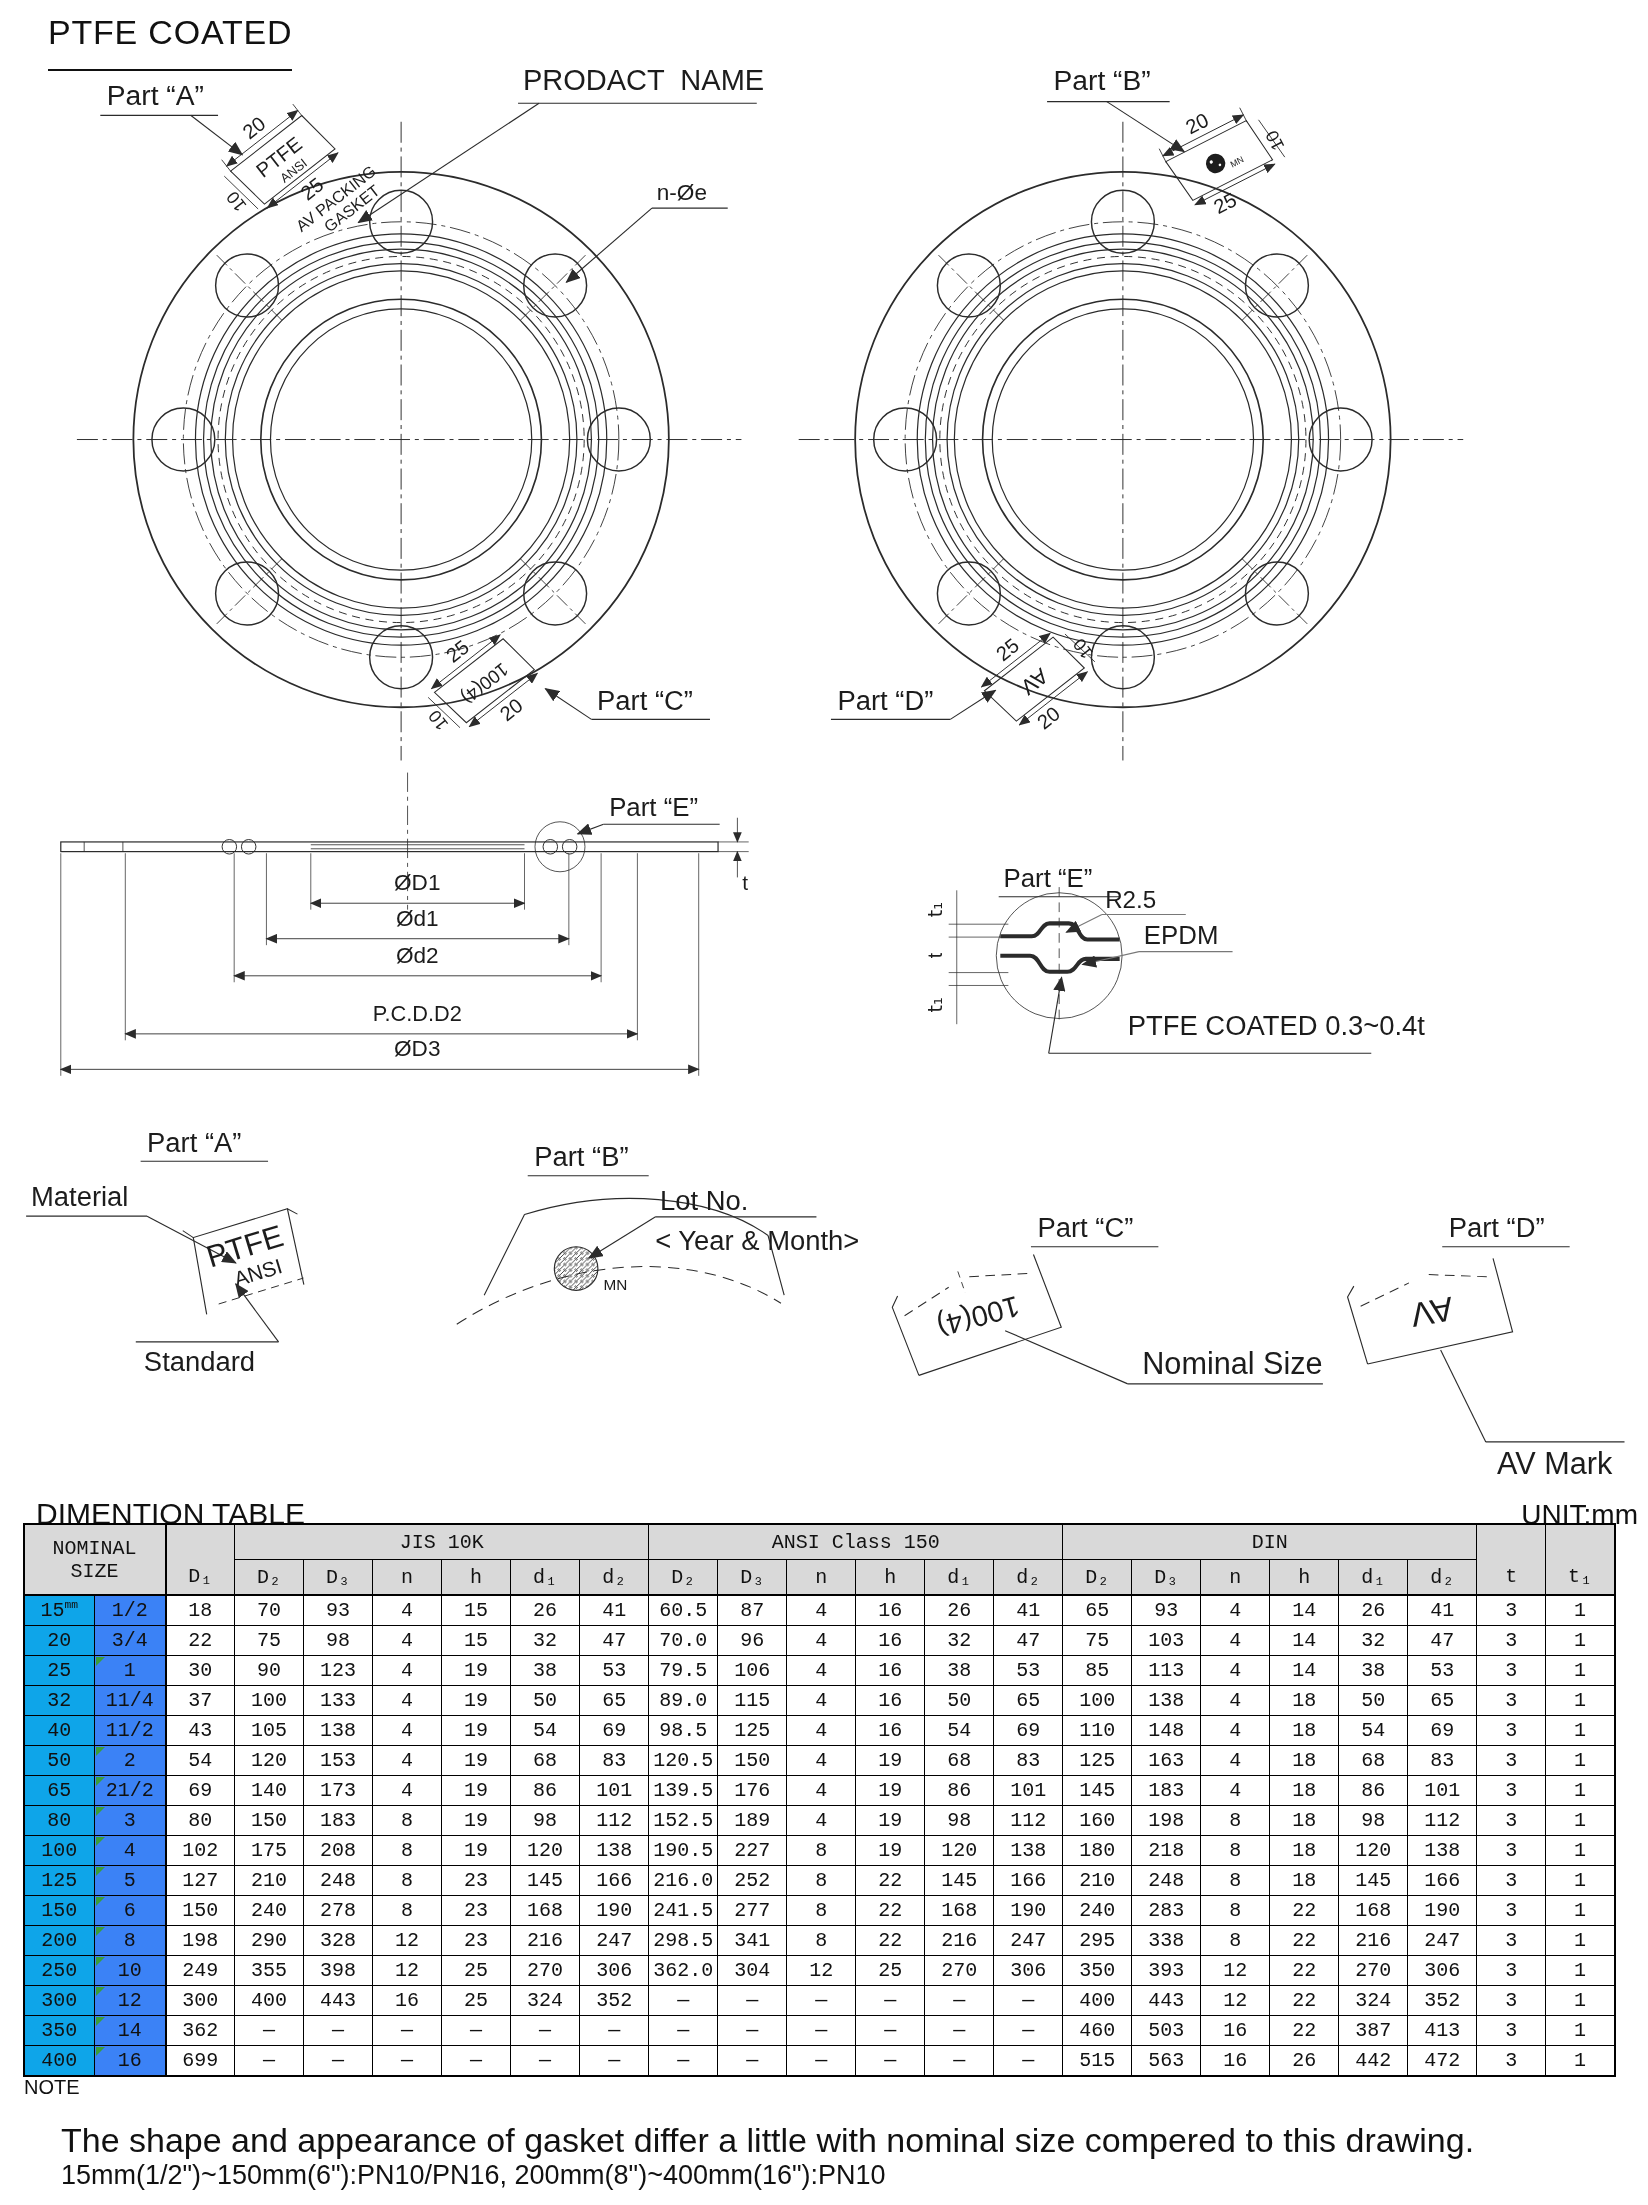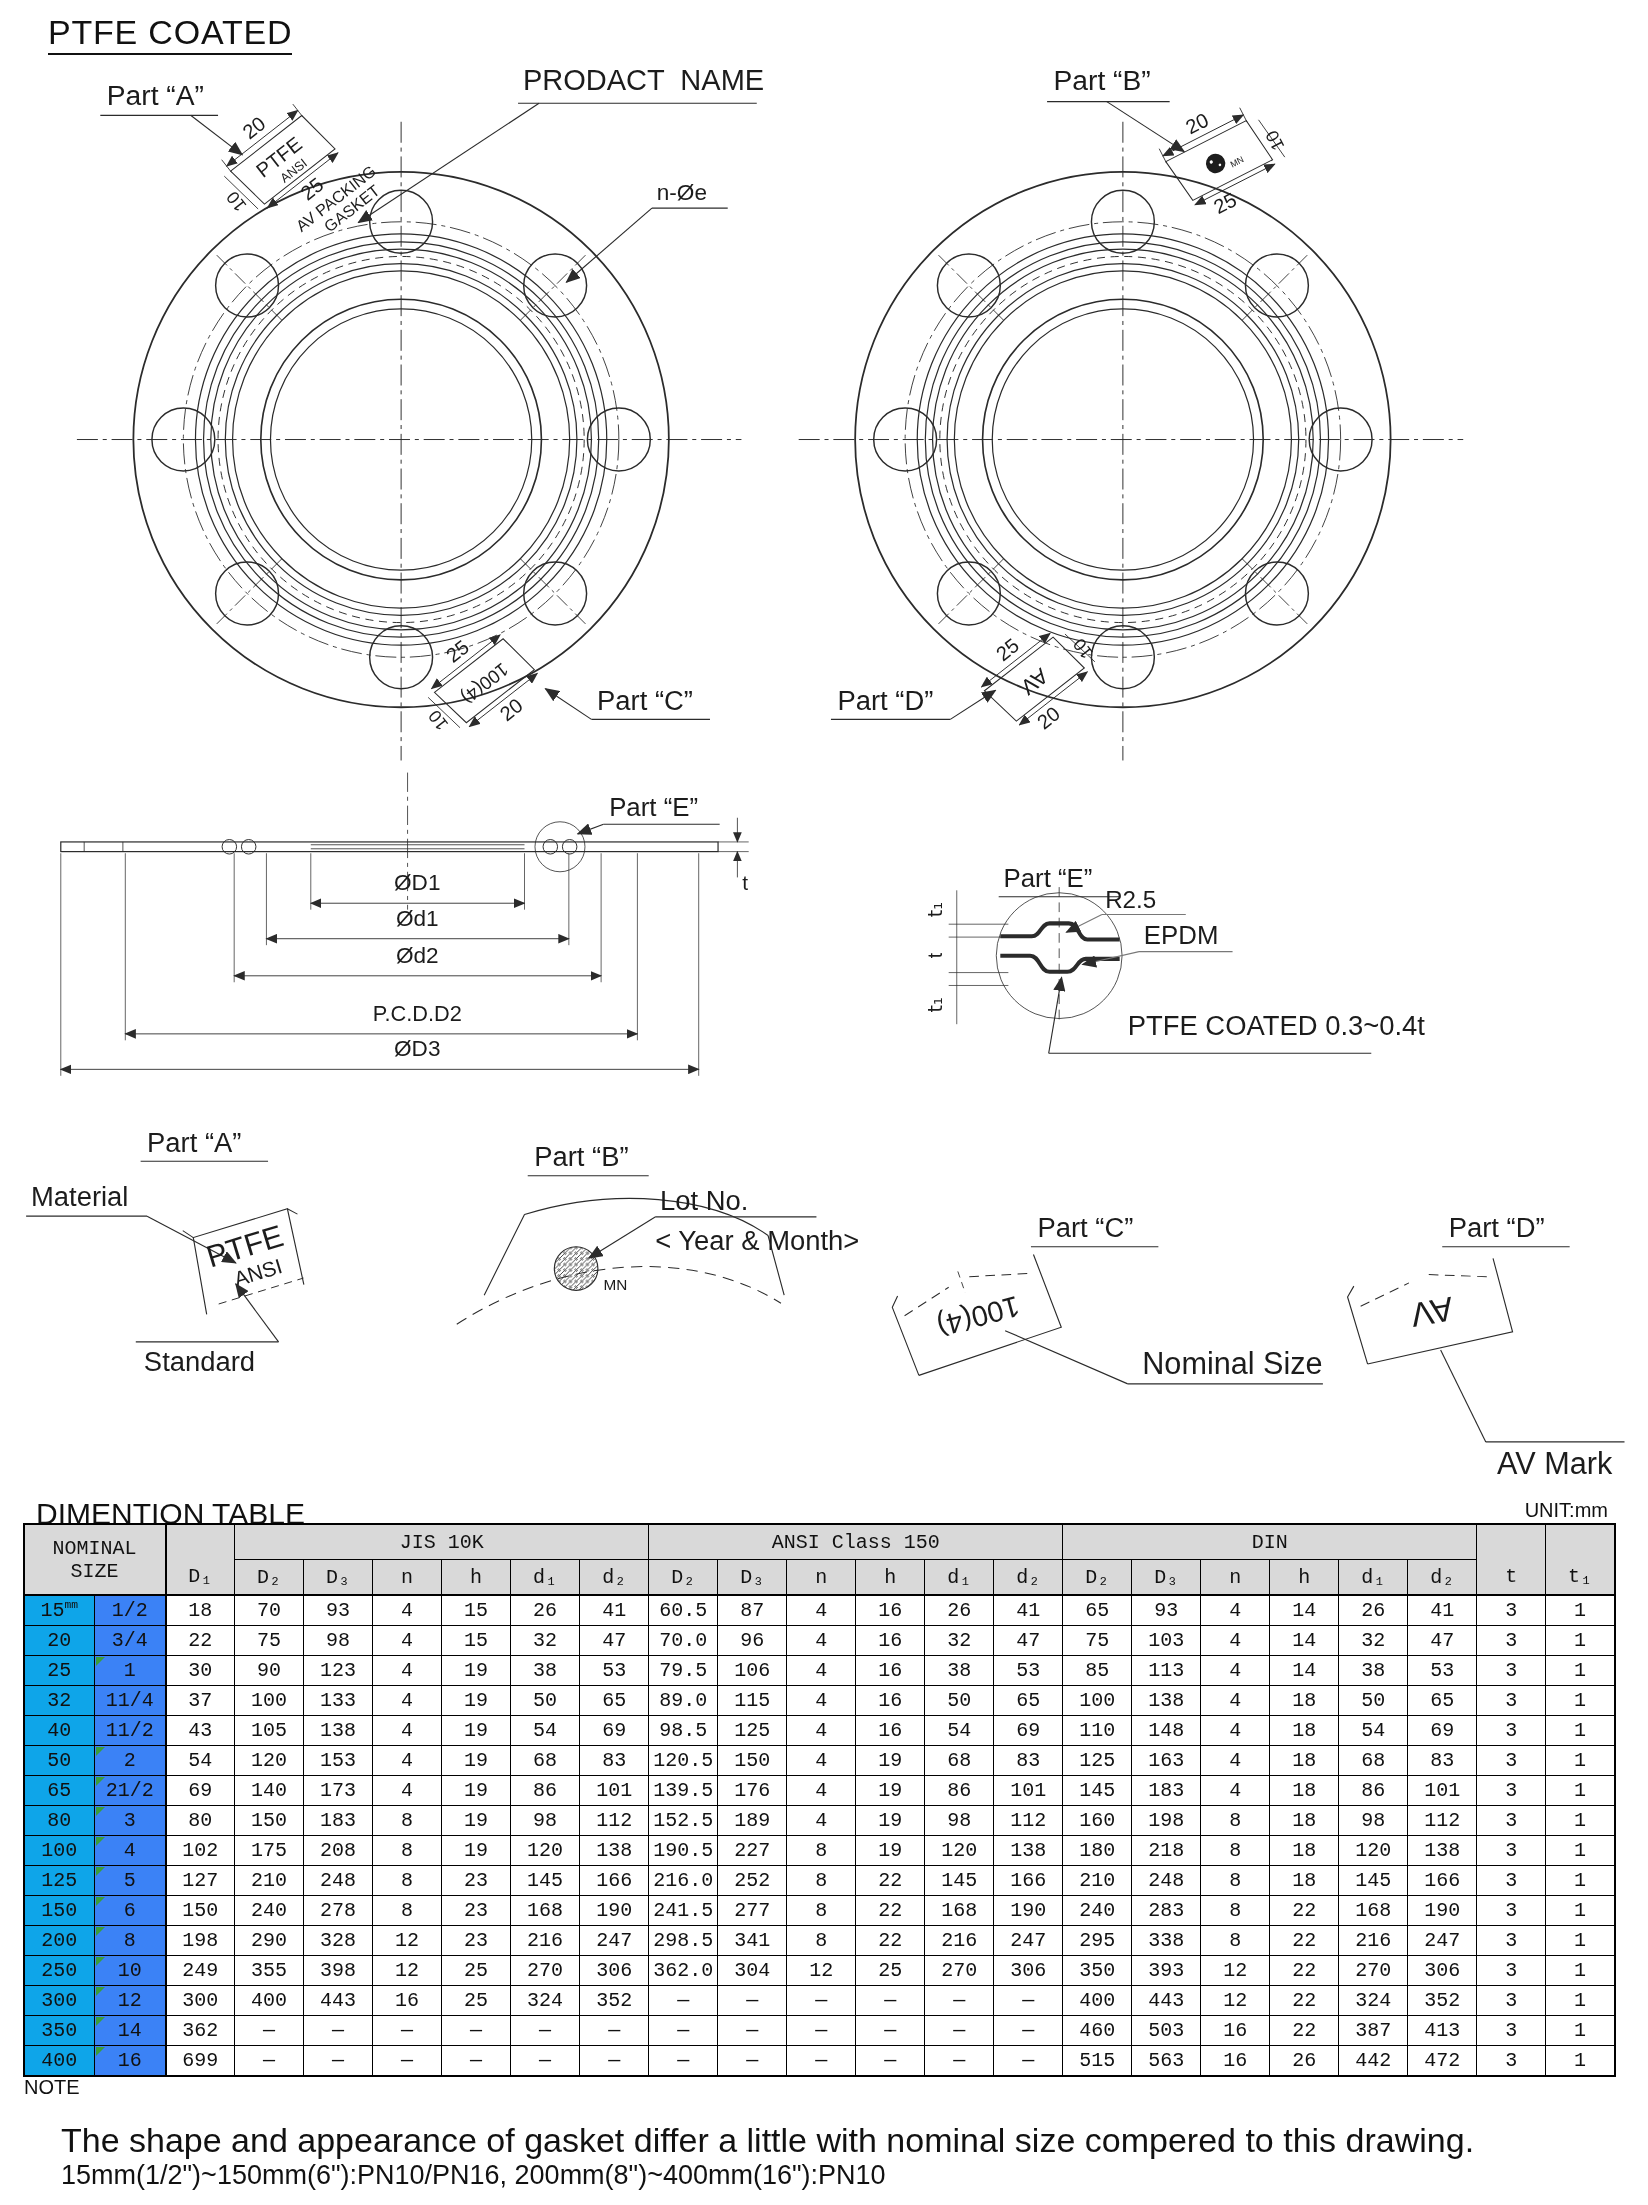--- a/index.html
+++ b/index.html
@@ -1,23 +1,23 @@
 <!DOCTYPE html>
 <html style="font-size:13px"><head>
 <meta charset="utf-8">
 <style>
   html,body{margin:0;padding:0;background:#fff}
   body{width:1649px;height:2205px;position:relative;font-family:"Liberation Sans",sans-serif;color:#111;overflow:hidden}
   .abs{position:absolute}
-  #page-title{left:48px;top:13px;font-size:34px;letter-spacing:0.8px;border-bottom:2.4px solid #111;padding-bottom:1px}
+  #page-title{left:48px;top:13px;font-size:34px;letter-spacing:0.8px;border-bottom:2.4px solid #111;padding-bottom:17px}
   svg text{font-family:"Liberation Sans",sans-serif;fill:#1c1c1c;stroke:none}
   svg .sub{font-family:"DejaVu Sans","Liberation Sans",sans-serif}
   
   #tbl-title{left:36px;top:1497px;font-size:30px}
-  #unit{right:41px;top:1499px;font-size:20px}
+  #unit{right:11px;top:1499px;font-size:28px}
   #tblwrap{left:22.6px;top:1523px}
   table{border-collapse:collapse;table-layout:fixed;width:1586px;border:2.8px solid #000;font-family:Liberation Mono, monospace}
   th,td{border:1.3px solid #000;text-align:center;padding:0;font-weight:400;overflow:hidden;white-space:nowrap}
   thead th{background:#d9d9d9;font-size:20px;height:34px}
   thead .hdr2 th{border-bottom:2.8px solid #000}
   th.rs{border-bottom:2.8px solid #000}
   th.blk,td.d1c{border-left:2.8px solid #000}
   tbody td{height:29px;font-size:20px;background:#fff}
   td.nom{background:#0ea5e9}
   td.nom2{border-right:2.8px solid #000;background:#3b82f6}

